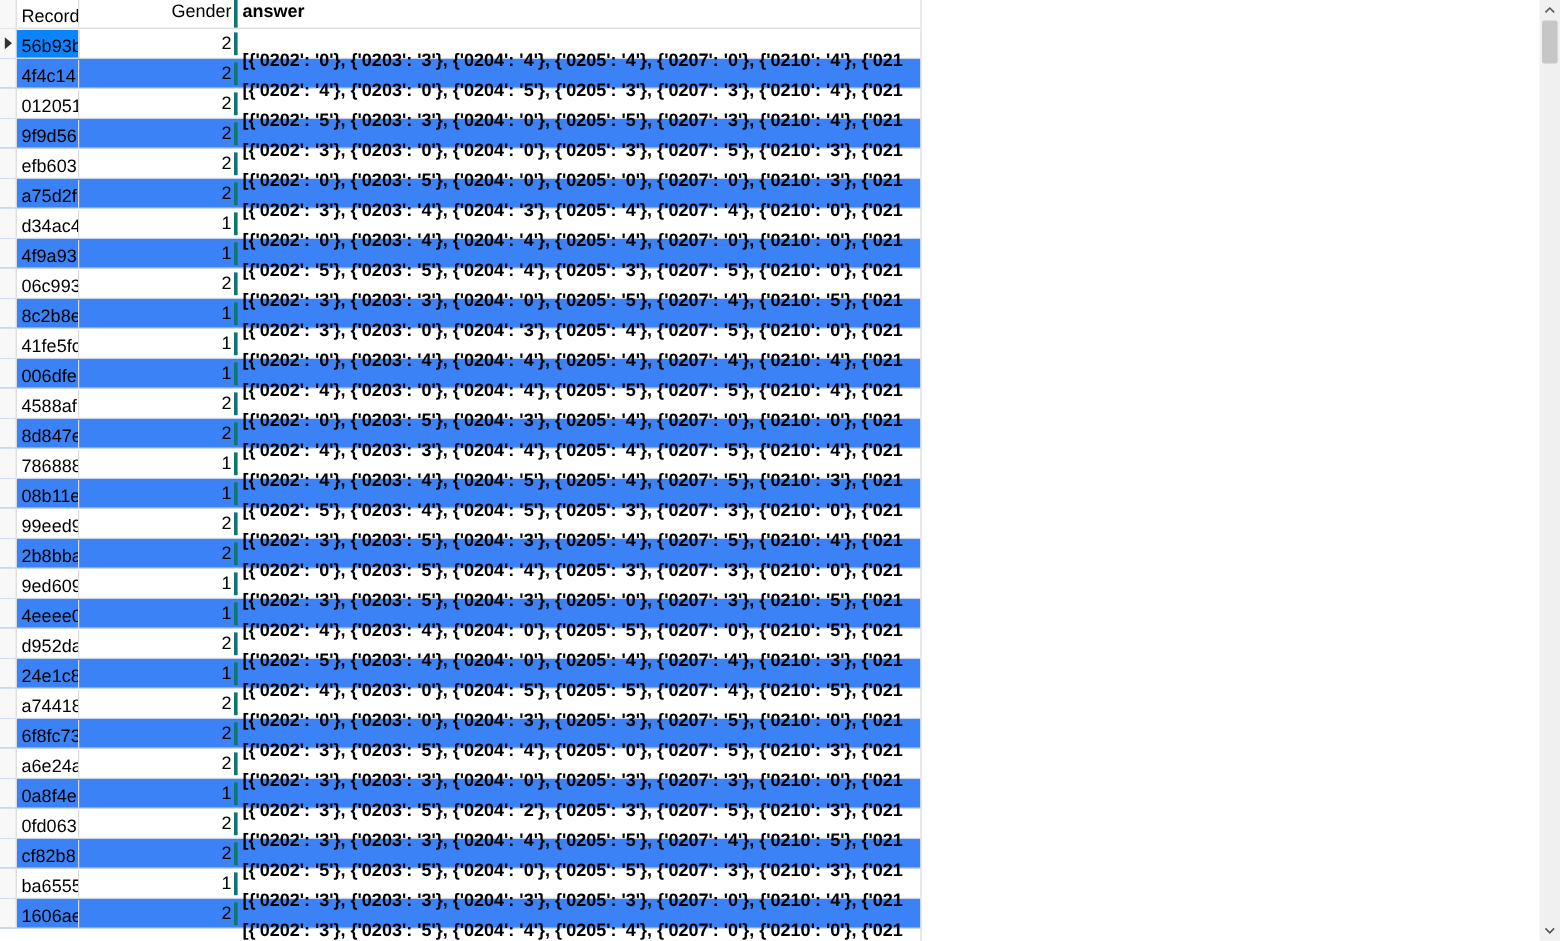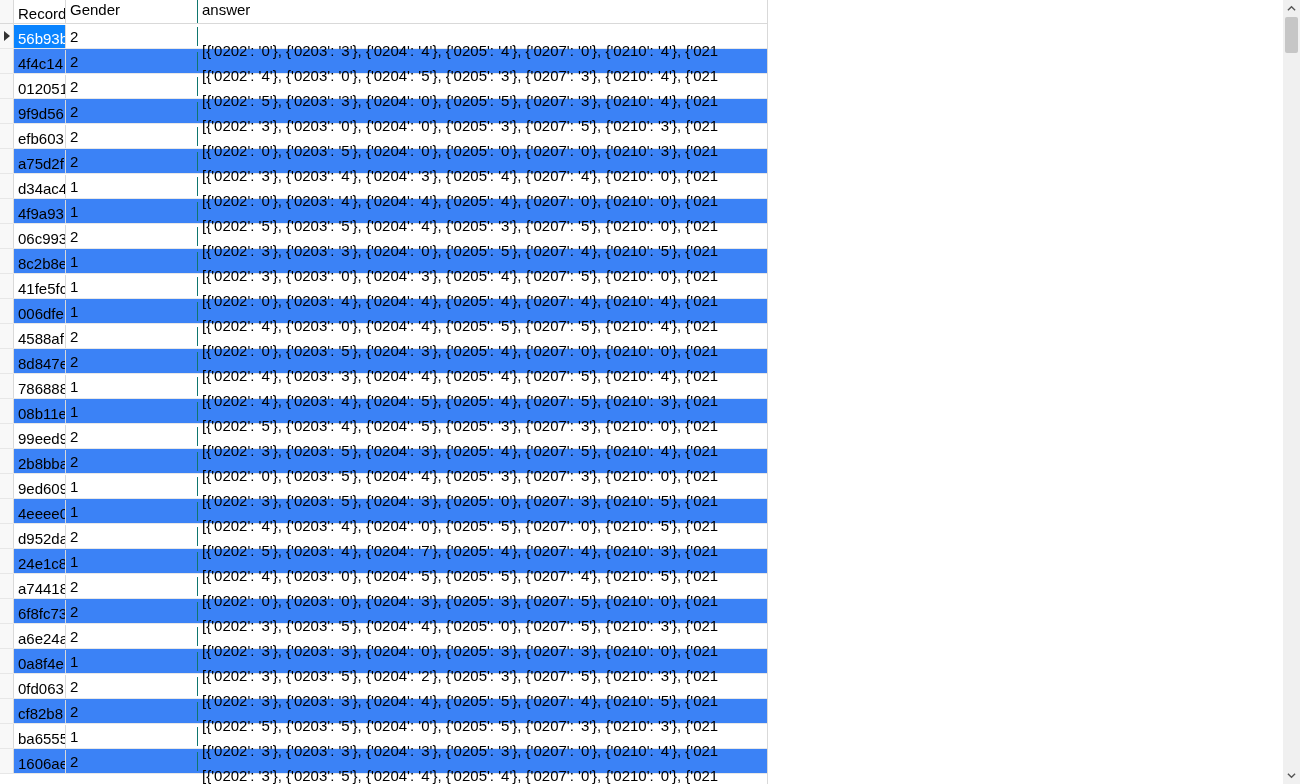--- a/index.html
+++ b/index.html
@@ -2,33 +2,33 @@
 <html><head>
   <meta charset="utf-8">
   <style>
     * { box-sizing: border-box; margin: 0; padding: 0; }
     body { font-family: "Segoe UI", Arial, sans-serif; font-size: 15px; background: #fff; color: #000; overflow: hidden; width: 1300px; height: 784px; position: relative; }
     .viewport { width: 1300px; height: 784px; position: relative; }
     .grid-area { position: absolute; left: 0; top: 0; width: 768px; height: 784px; overflow: hidden; border-right: 1px solid #d9d9d9; }
     .grid-header { display: flex; background: #fff; border-bottom: 1px solid #d9d9d9; height: 24px; }
     .row-indicator-col { width: 14px; flex: 0 0 14px; background: #f8f8f8; border-right: 1px solid #d9d9d9; }
     .col-record { width: 52px; flex: 0 0 52px; padding: 5px 2px 1px 4px; border-right: 1px solid #d9d9d9; overflow: hidden; white-space: nowrap; }
-    .col-gender { width: 132px; flex: 0 0 132px; padding: 1px 2px 1px 4px; border-right: 1px solid #0f766e; overflow: hidden; white-space: nowrap; }
-    .col-answer { flex: 1; padding: 1px 2px 1px 4px; overflow: hidden; white-space: nowrap; }
+    .col-gender { width: 132px; flex: 0 0 132px; padding: 1px 2px 1px 4px; border-right: 3px solid #0f766e; overflow: hidden; white-space: nowrap; text-align: right; }
+    .col-answer { flex: 1; padding: 1px 2px 1px 4px; overflow: hidden; white-space: nowrap; font-weight: bold; }
     .grid-body { }
     .grid-row { display: flex; height: 25px; border-bottom: 1px solid #e7e7e7; align-items: center; }
     .grid-row.alt { background: #3b82f6; }
     .grid-row .row-indicator-col { height: 100%; display: flex; align-items: center; justify-content: center; }
     .row-marker { width: 0; height: 0; border-top: 5px solid transparent; border-bottom: 5px solid transparent; border-left: 6px solid #333; display: none; }
     .grid-row.current .row-marker { display: block; }
     .cell { overflow: hidden; white-space: nowrap; text-overflow: clip; }
     .cell.col-record { padding-left: 4px; }
     .cell.col-gender { padding-left: 4px; }
     .cell.col-answer { padding-left: 4px; margin-top: 28px; }
-    .grid-row.current .cell.col-record { background: #0a84ff; color: #ffffff; }
+    .grid-row.current .cell.col-record { background: #0a84ff; color: #000000; }
     
     .scrollbar { position: absolute; right: 0; top: 0; width: 17px; height: 784px; background: #f0f0f0; }
     .scroll-up, .scroll-down { width: 17px; height: 17px; display: flex; align-items: center; justify-content: center; color: #555; font-size: 11px; cursor: pointer; }
     .scroll-up { position: absolute; top: 0; }
     .scroll-down { position: absolute; bottom: 0; }
     .scroll-thumb { position: absolute; top: 17px; left: 2px; width: 13px; height: 36px; background: #c6c6c6; border-radius: 2px; }
     .scroll-up svg, .scroll-down svg { width: 9px; height: 9px; }
   </style>
 </head>
 <body>
@@ -161,21 +161,21 @@
         <div class="grid-row alt">
           <div class="row-indicator-col"></div>
           <div class="cell col-record">4eeee0</div>
           <div class="cell col-gender">1</div>
           <div class="cell col-answer">[{'0202': '4'}, {'0203': '4'}, {'0204': '0'}, {'0205': '5'}, {'0207': '0'}, {'0210': '5'}, {'021</div>
         </div>
         <div class="grid-row">
           <div class="row-indicator-col"></div>
           <div class="cell col-record">d952da</div>
           <div class="cell col-gender">2</div>
-          <div class="cell col-answer">[{'0202': '5'}, {'0203': '4'}, {'0204': '7'}, {'0205': '4'}, {'0207': '4'}, {'0210': '3'}, {'021</div>
+          <div class="cell col-answer">[{'0202': '5'}, {'0203': '4'}, {'0204': '0'}, {'0205': '4'}, {'0207': '4'}, {'0210': '3'}, {'021</div>
         </div>
         <div class="grid-row alt">
           <div class="row-indicator-col"></div>
           <div class="cell col-record">24e1c8</div>
           <div class="cell col-gender">1</div>
           <div class="cell col-answer">[{'0202': '4'}, {'0203': '0'}, {'0204': '5'}, {'0205': '5'}, {'0207': '4'}, {'0210': '5'}, {'021</div>
         </div>
         <div class="grid-row">
           <div class="row-indicator-col"></div>
           <div class="cell col-record">a74418</div>

